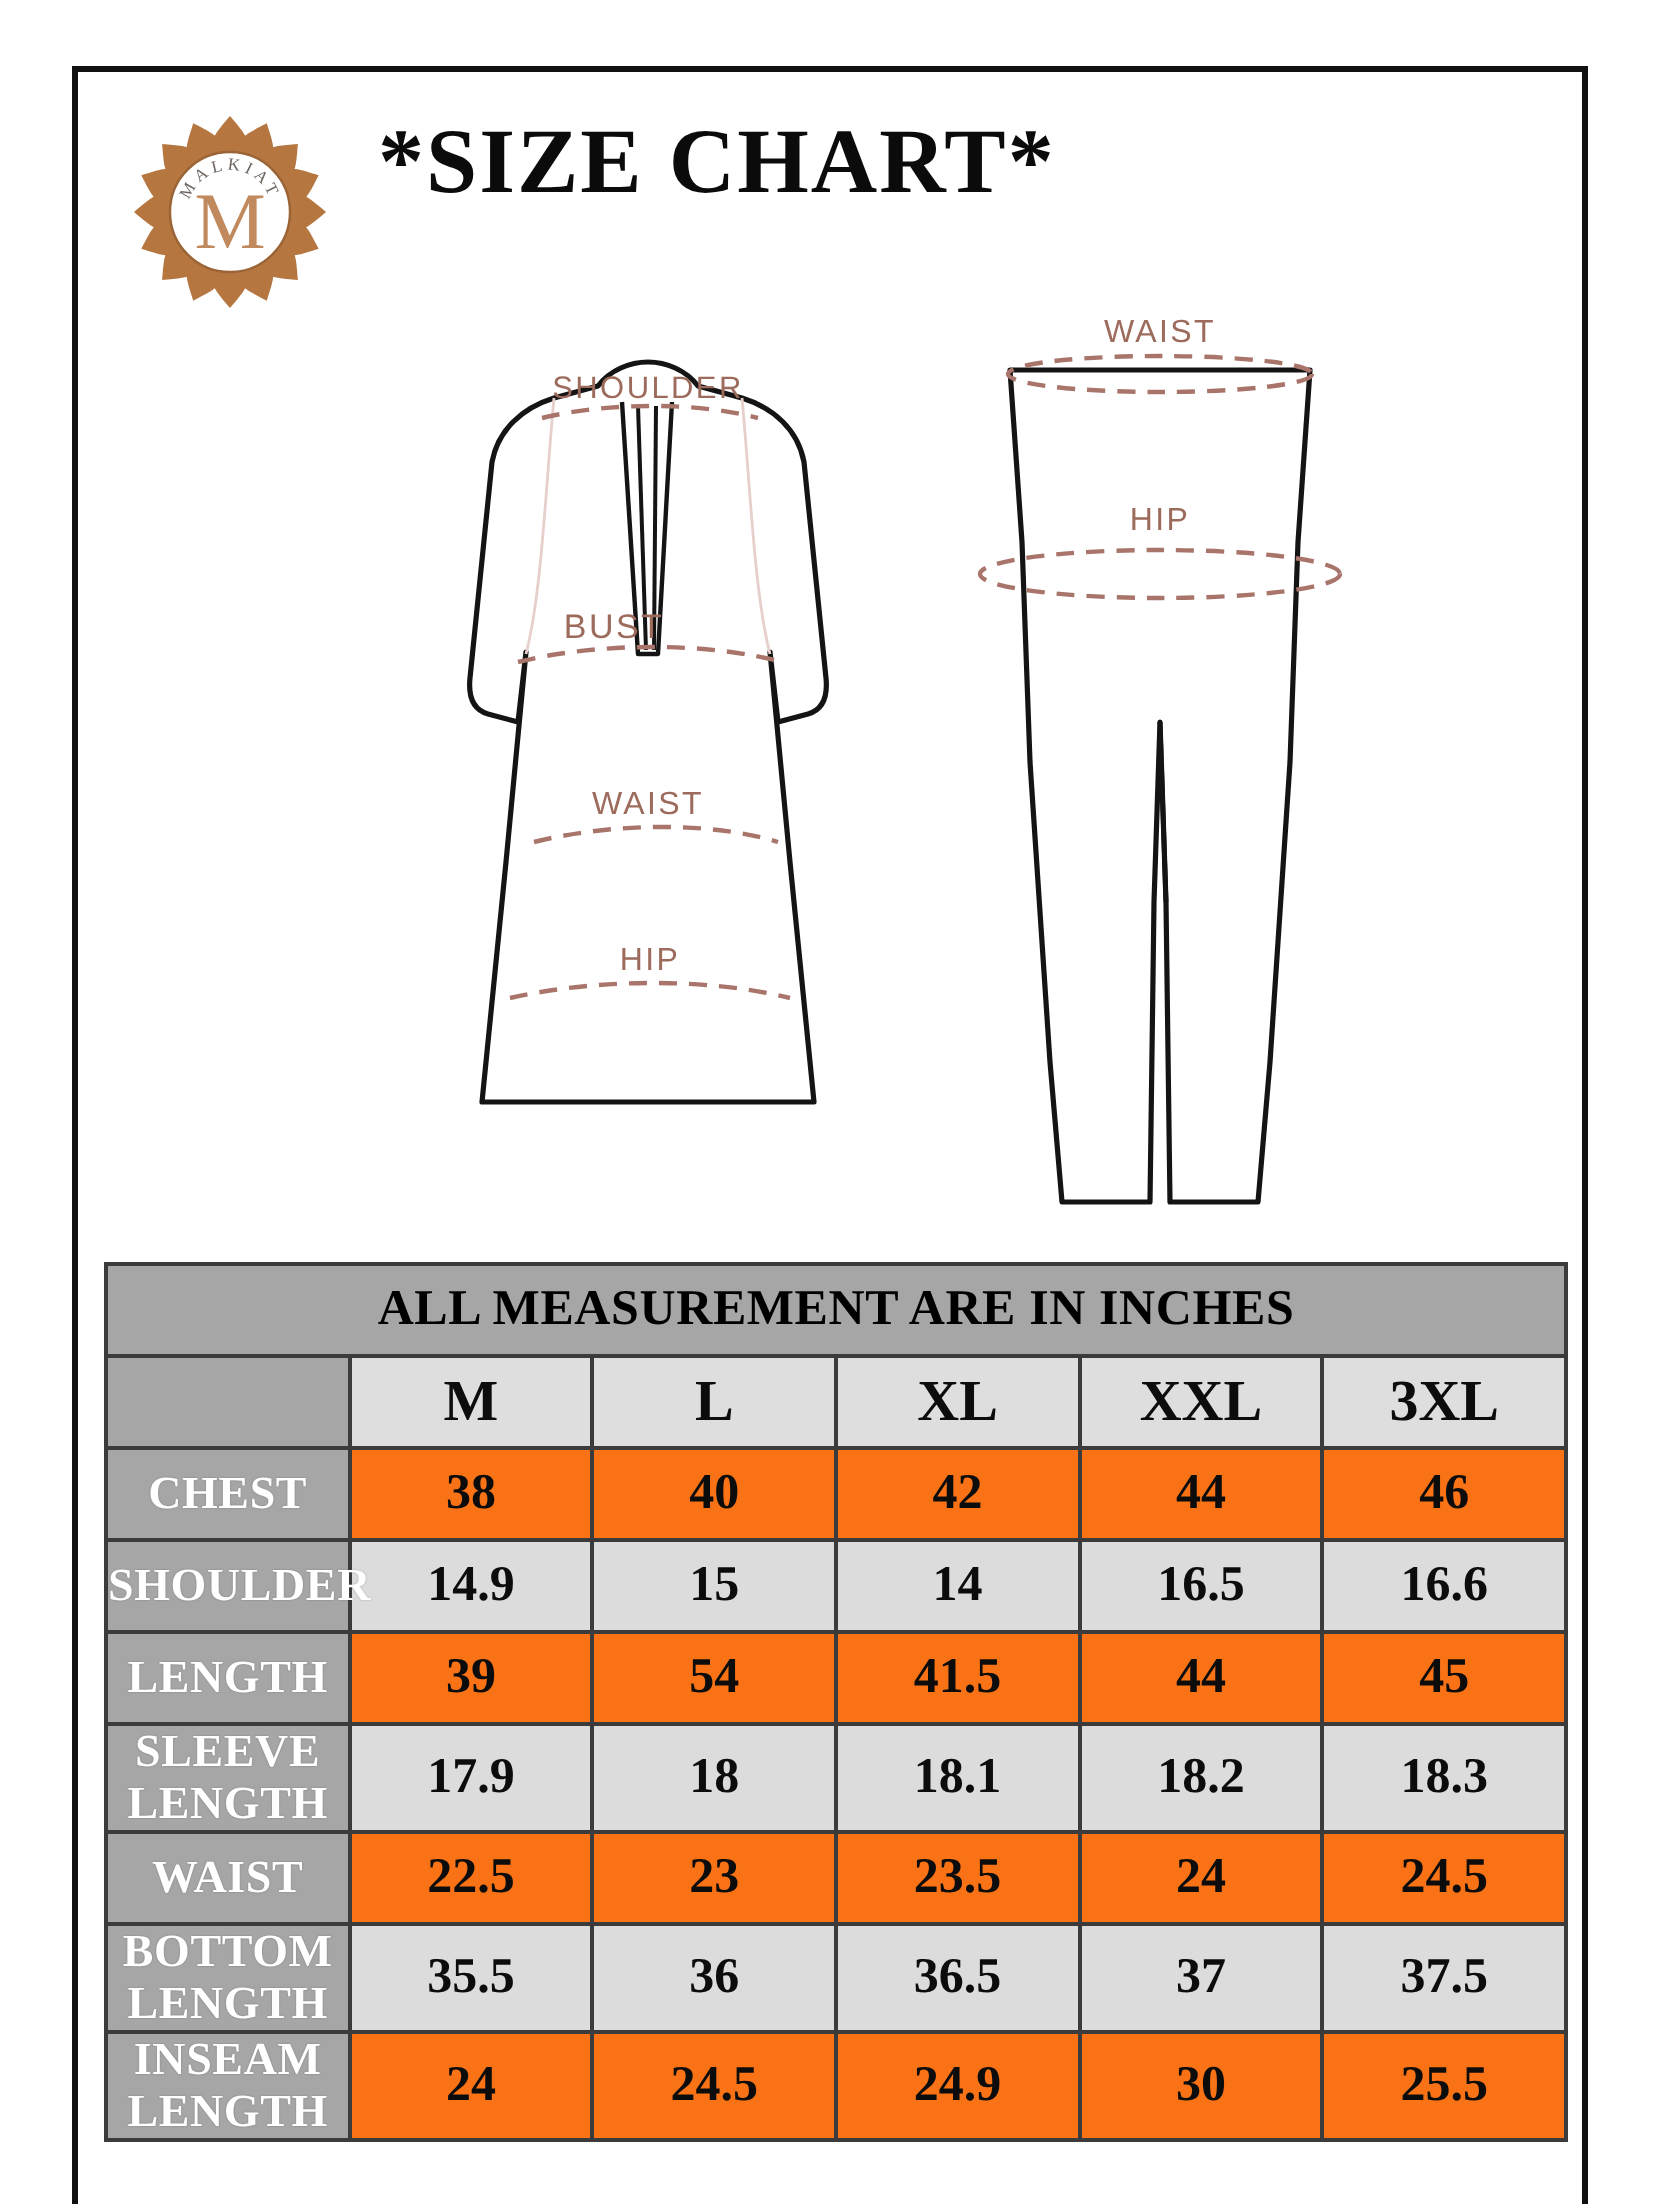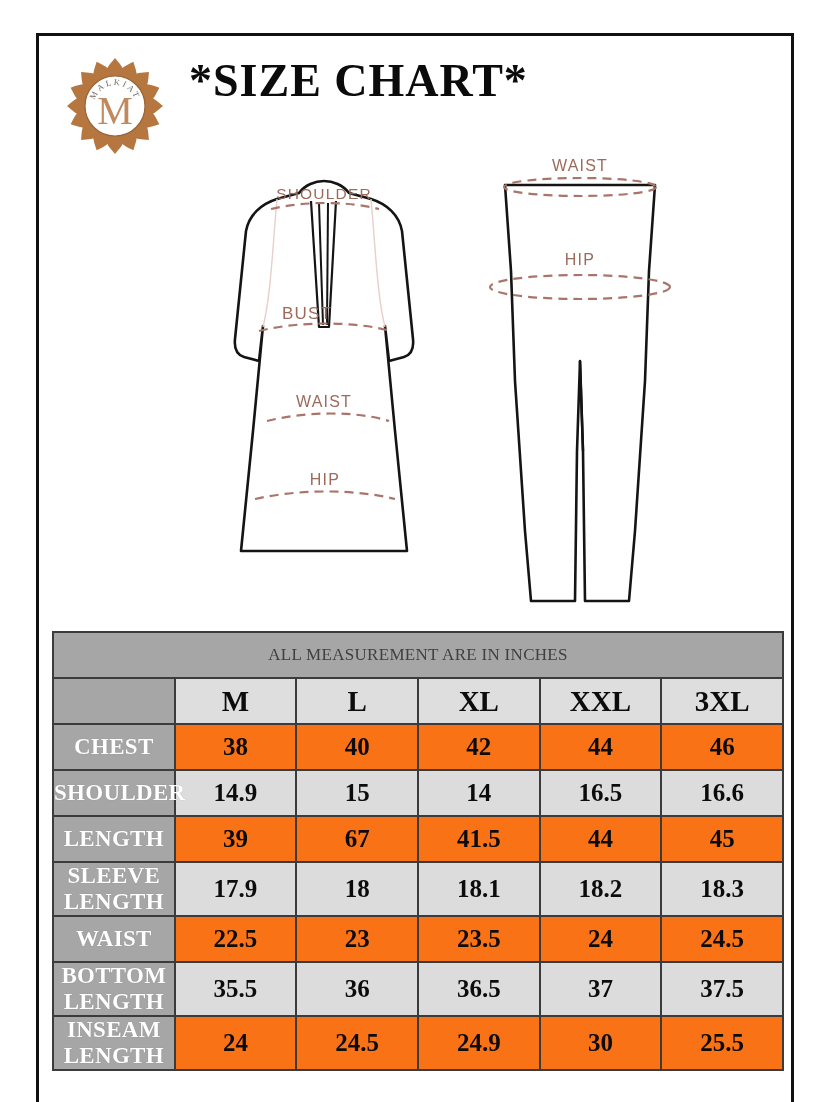--- a/index.html
+++ b/index.html
@@ -83,23 +83,23 @@
     font-family: "Liberation Serif", serif;
   }
   table.size-table td, table.size-table th {
     border: 2px solid #3b3b3b;
     text-align: center;
     vertical-align: middle;
     padding: 0;
   }
   .tbl-title {
     background: #a6a6a6;
-    color: #404040;
-    font-weight: normal;
-    font-size: 17px;
+    color: #000000;
+    font-weight: bold;
+    font-size: 25px;
     height: 44px;
     letter-spacing: 0.3px;
   }
   .corner-cell {
     background: #a6a6a6;
     width: 260px;
   }
   .size-head {
     background: #dedede;
     color: #0c0c0c;
@@ -254,21 +254,21 @@
           <td class="val-cell shade-b">14.9</td>
           <td class="val-cell shade-b">15</td>
           <td class="val-cell shade-b">14</td>
           <td class="val-cell shade-b">16.5</td>
           <td class="val-cell shade-b">16.6</td>
         </tr>
 
         <tr>
           <td class="row-label">LENGTH</td>
           <td class="val-cell shade-a">39</td>
-          <td class="val-cell shade-a">67</td>
+          <td class="val-cell shade-a">54</td>
           <td class="val-cell shade-a">41.5</td>
           <td class="val-cell shade-a">44</td>
           <td class="val-cell shade-a">45</td>
         </tr>
 
         <tr>
           <td class="row-label">SLEEVE LENGTH</td>
           <td class="val-cell shade-b">17.9</td>
           <td class="val-cell shade-b">18</td>
           <td class="val-cell shade-b">18.1</td>

